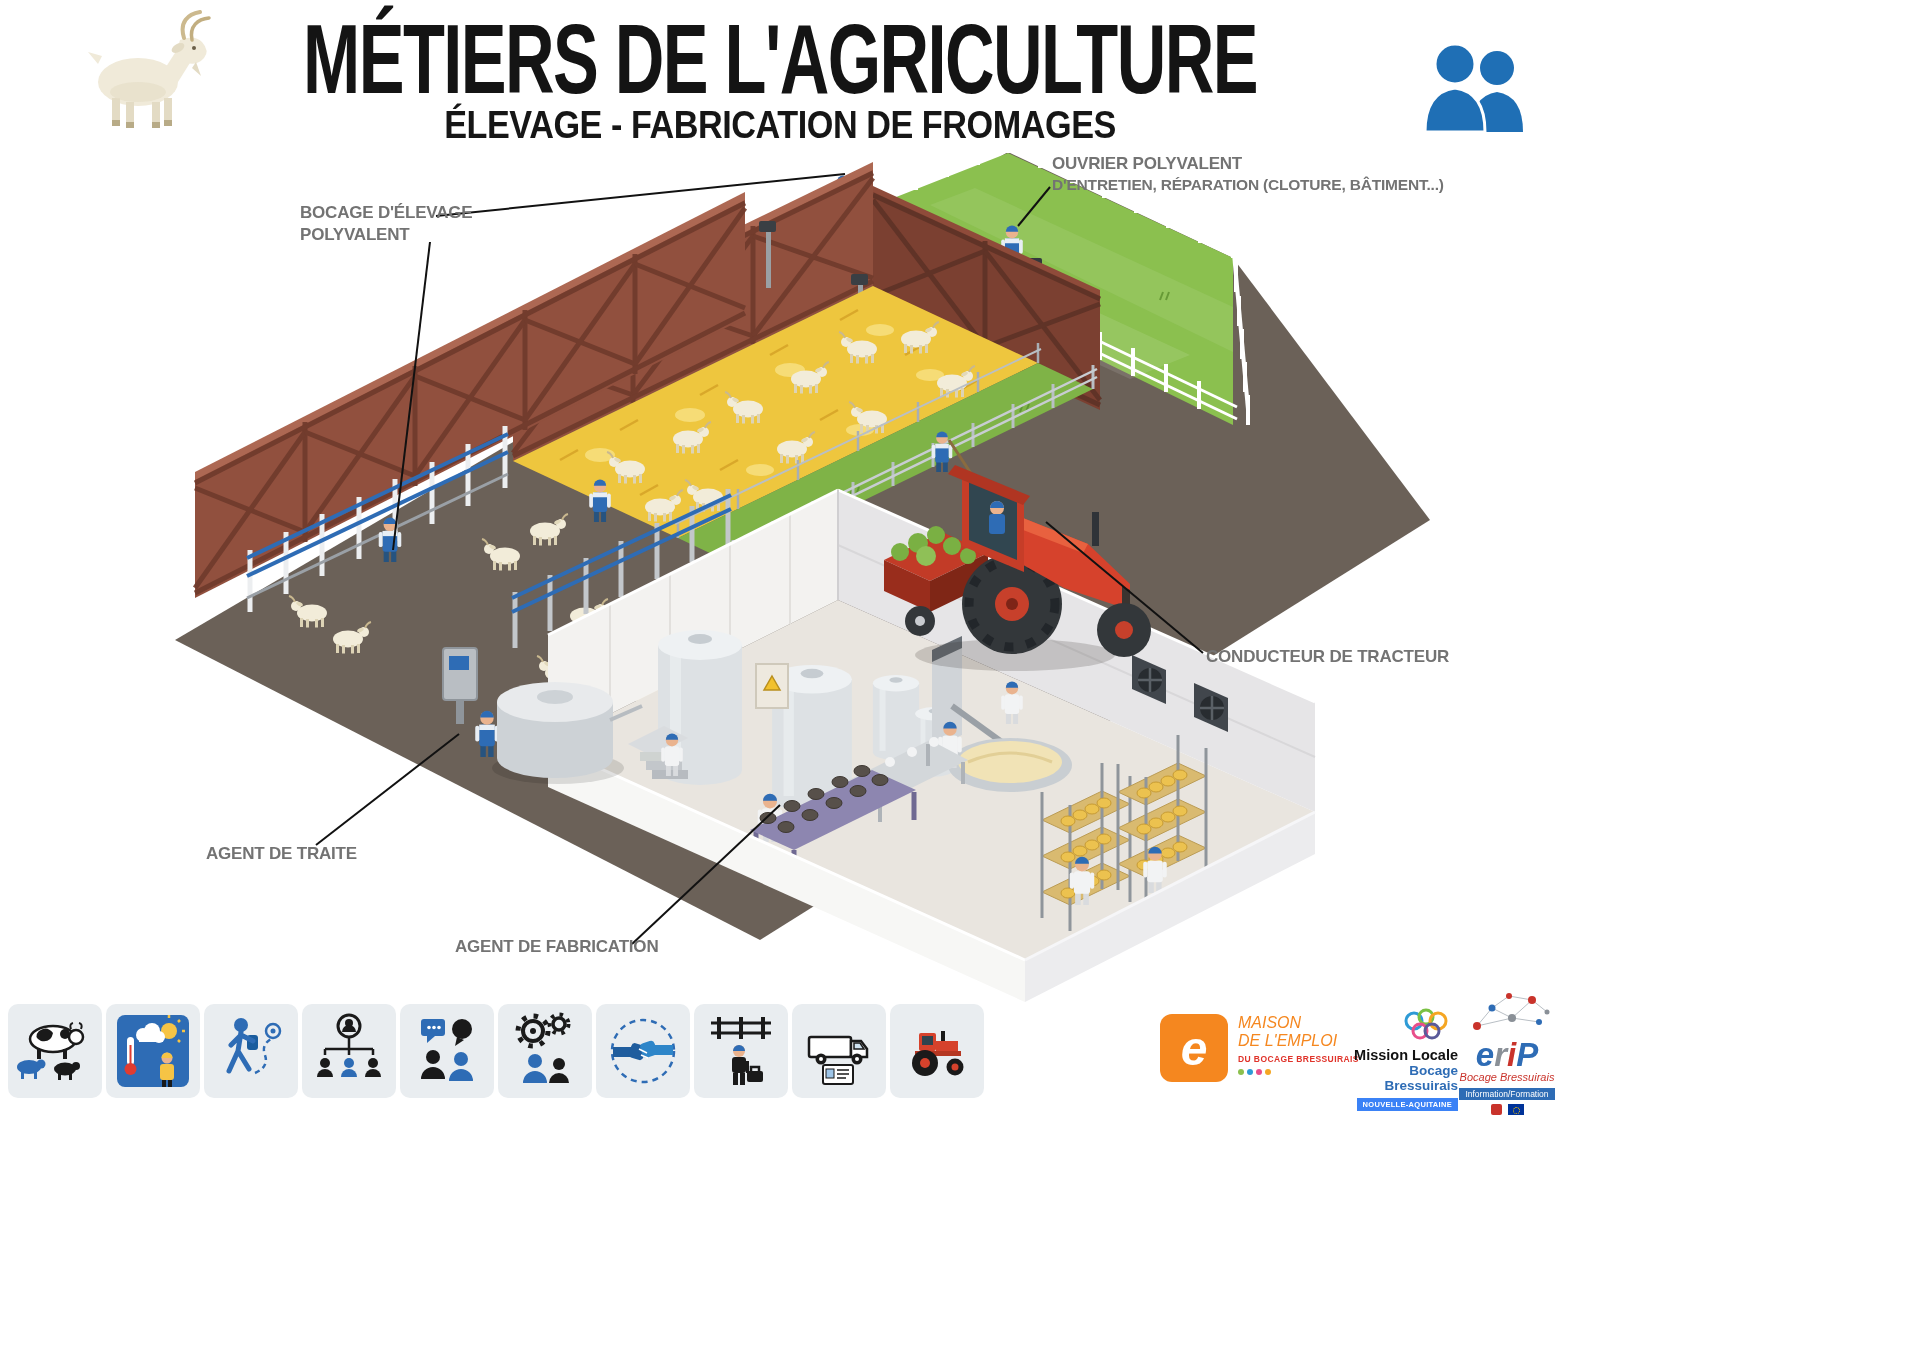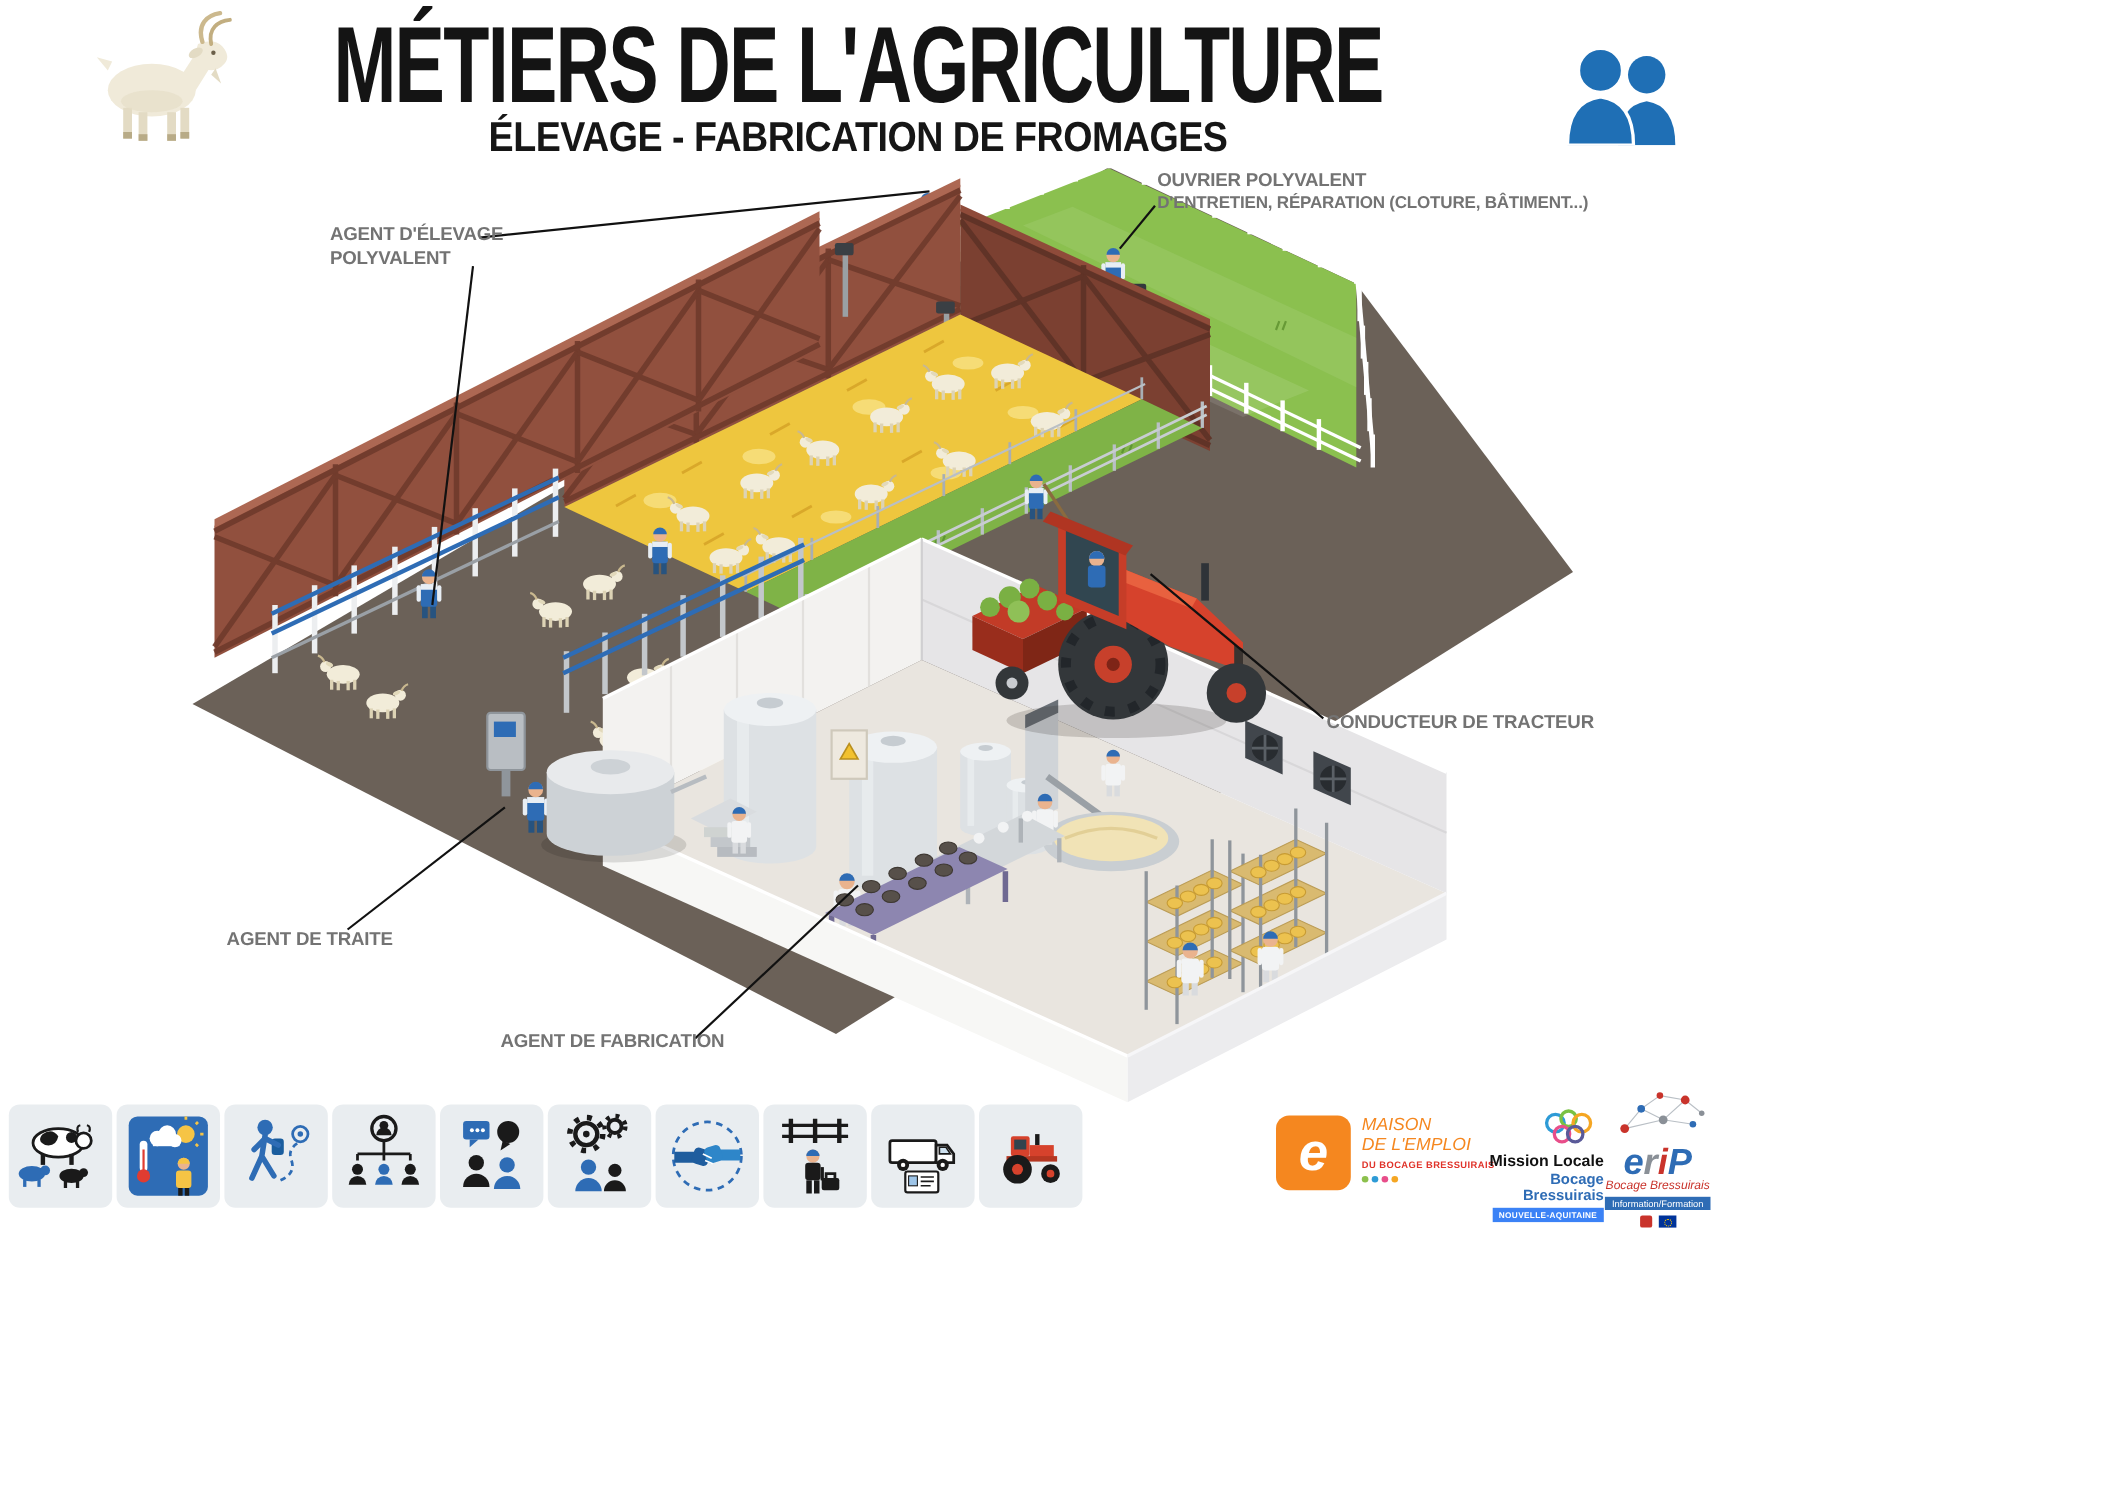--- a/index.html
+++ b/index.html
@@ -508,21 +508,21 @@
   <div class="subtitle">ÉLEVAGE - FABRICATION DE FROMAGES</div>
 
   <svg class="people-logo" width="122" height="106" viewBox="0 0 122 106">
     <circle cx="84" cy="42" r="17" fill="#1f6fb5"></circle>
     <path d="M58,106 Q58,70 84,66 Q110,70 110,106 Z" fill="#1f6fb5"></path>
     <circle cx="42" cy="38" r="20" fill="#1f6fb5" stroke="#ffffff" stroke-width="3"></circle>
     <path d="M12,106 Q12,66 42,62 Q72,66 72,106 Z" fill="#1f6fb5" stroke="#ffffff" stroke-width="3"></path>
   </svg>
 
   <div class="callout" style="left:300px;top:202px">
-    <div>AGENT D'ÉLEVAGE</div>
+    <div>BOCAGE D'ÉLEVAGE</div>
     <div>POLYVALENT</div>
   </div>
   <div class="callout" style="left:1052px;top:153px">
     <div>OUVRIER POLYVALENT</div>
     <div class="sub">D'ENTRETIEN, RÉPARATION (CLOTURE, BÂTIMENT...)</div>
   </div>
   <div class="callout" style="left:1206px;top:646px">CONDUCTEUR DE TRACTEUR</div>
   <div class="callout" style="left:206px;top:843px">AGENT DE TRAITE</div>
   <div class="callout" style="left:455px;top:936px">AGENT DE FABRICATION</div>
 

